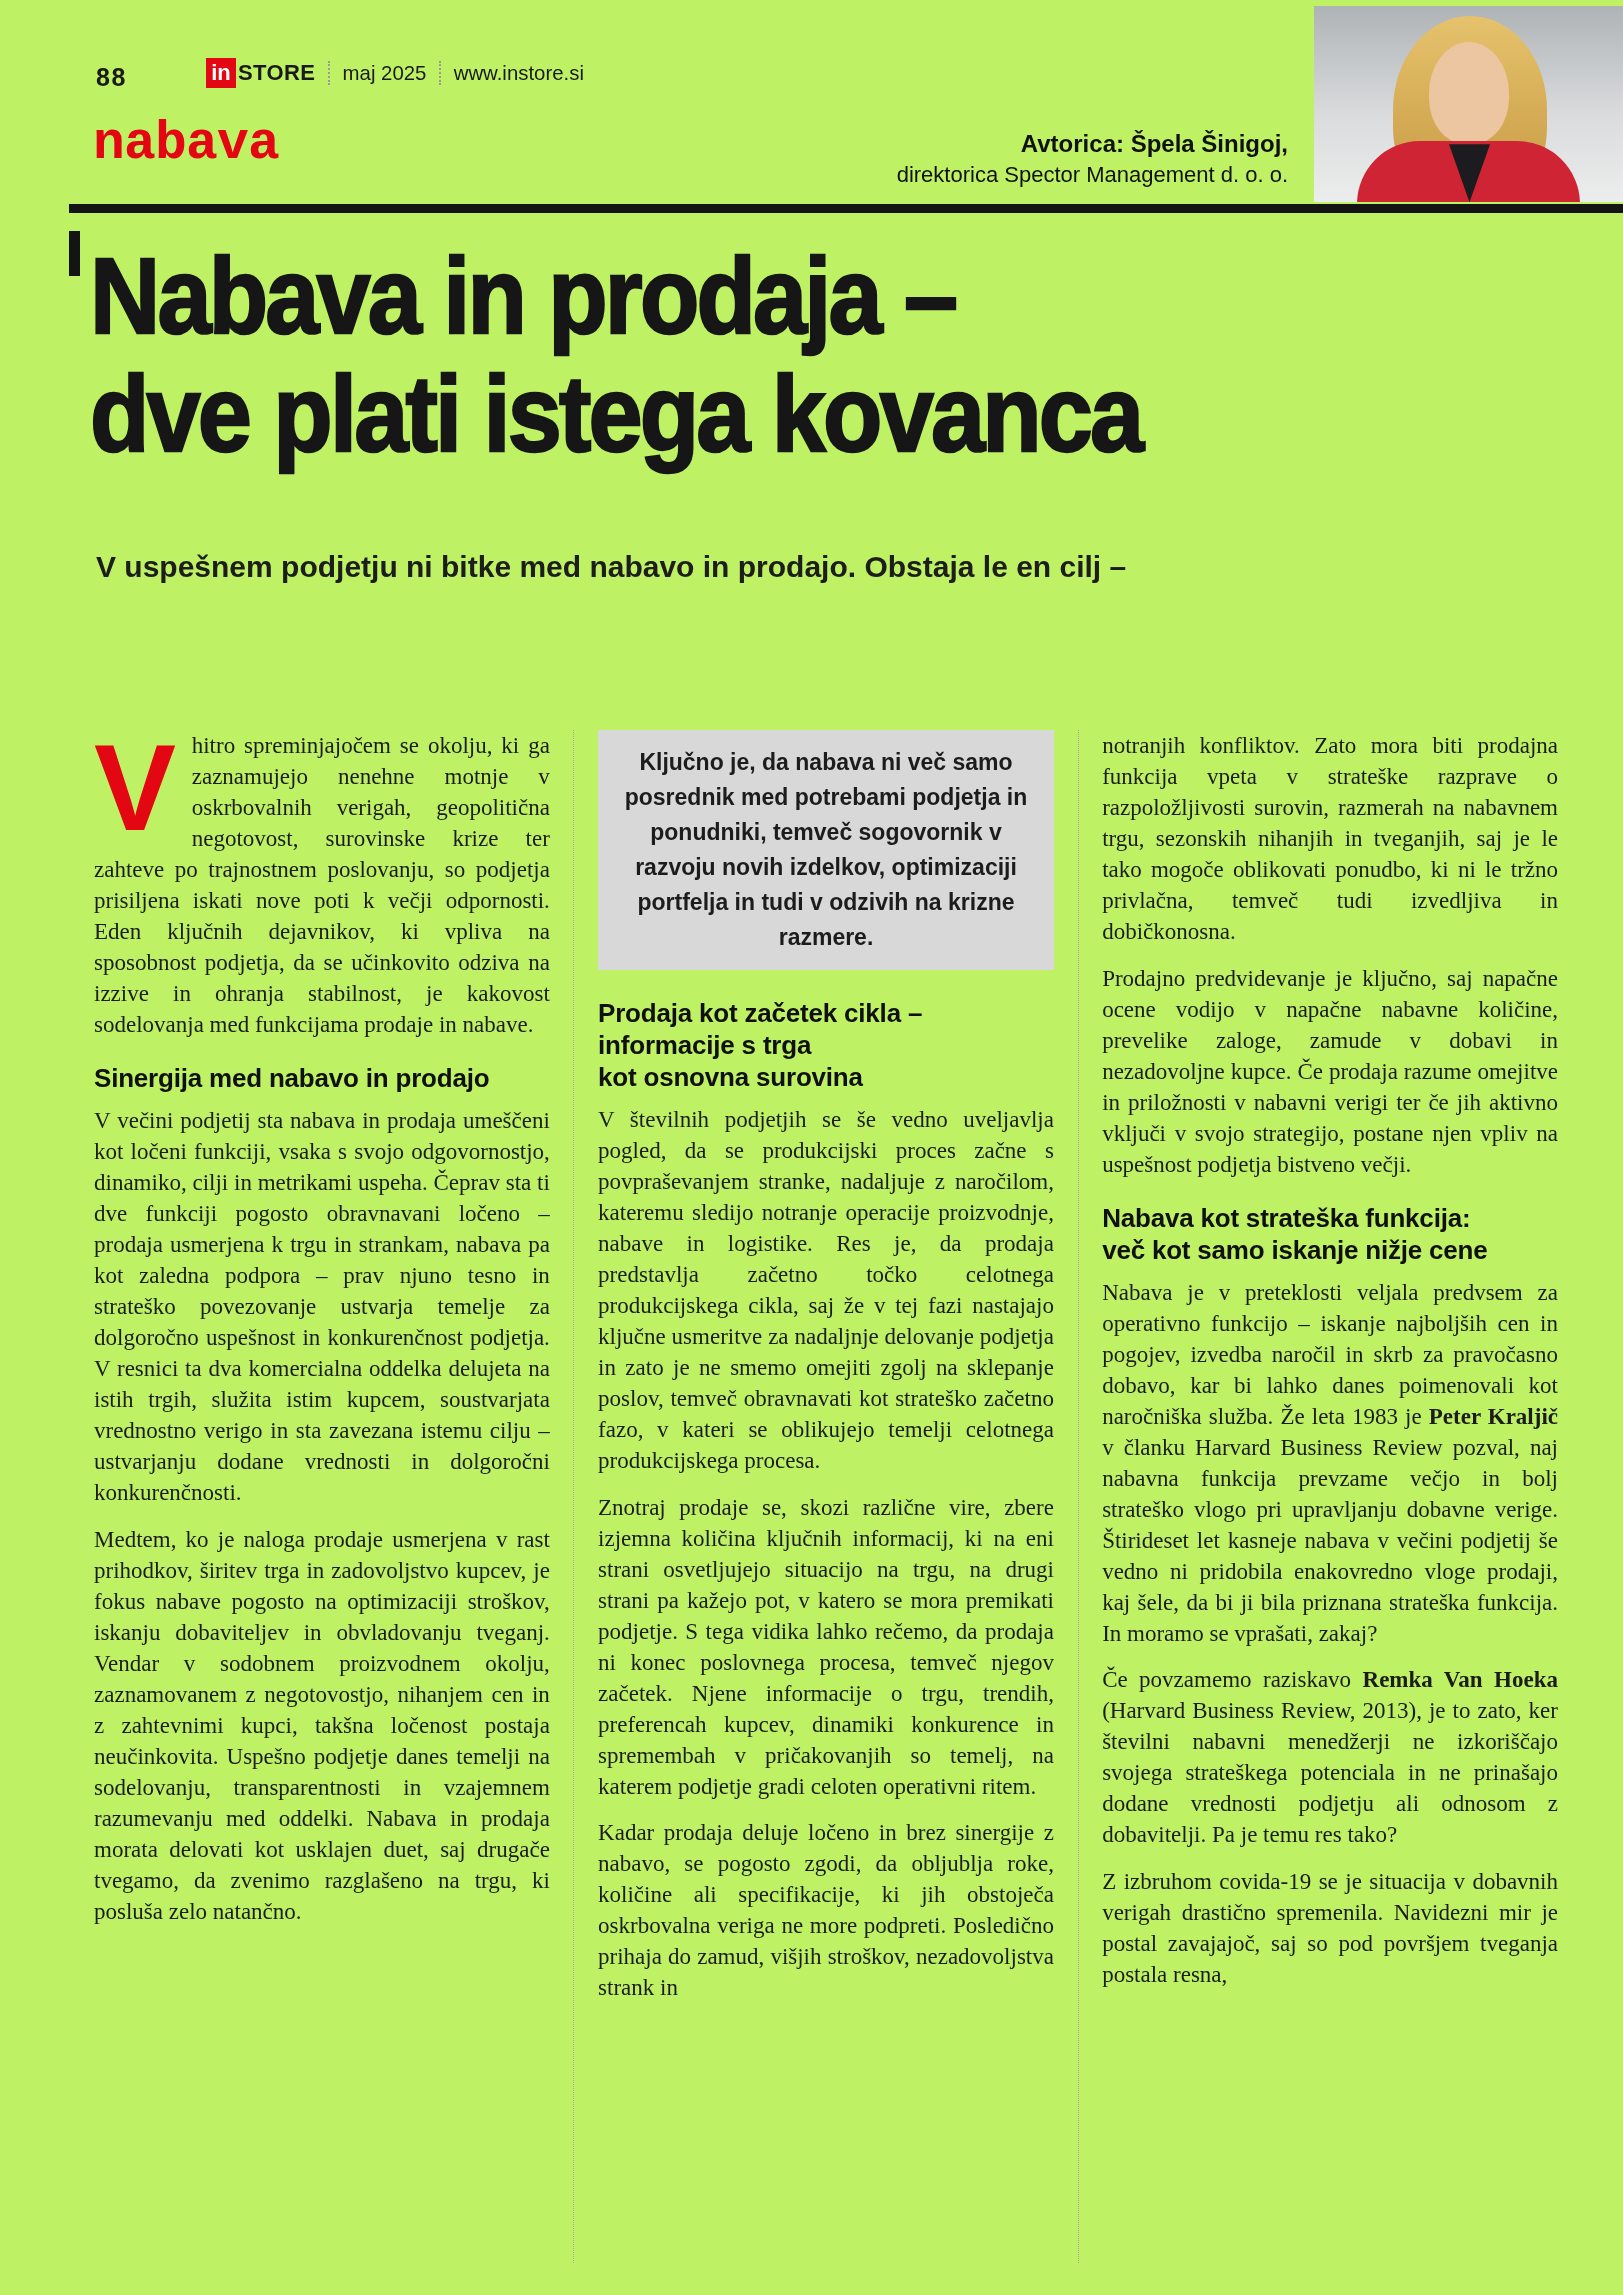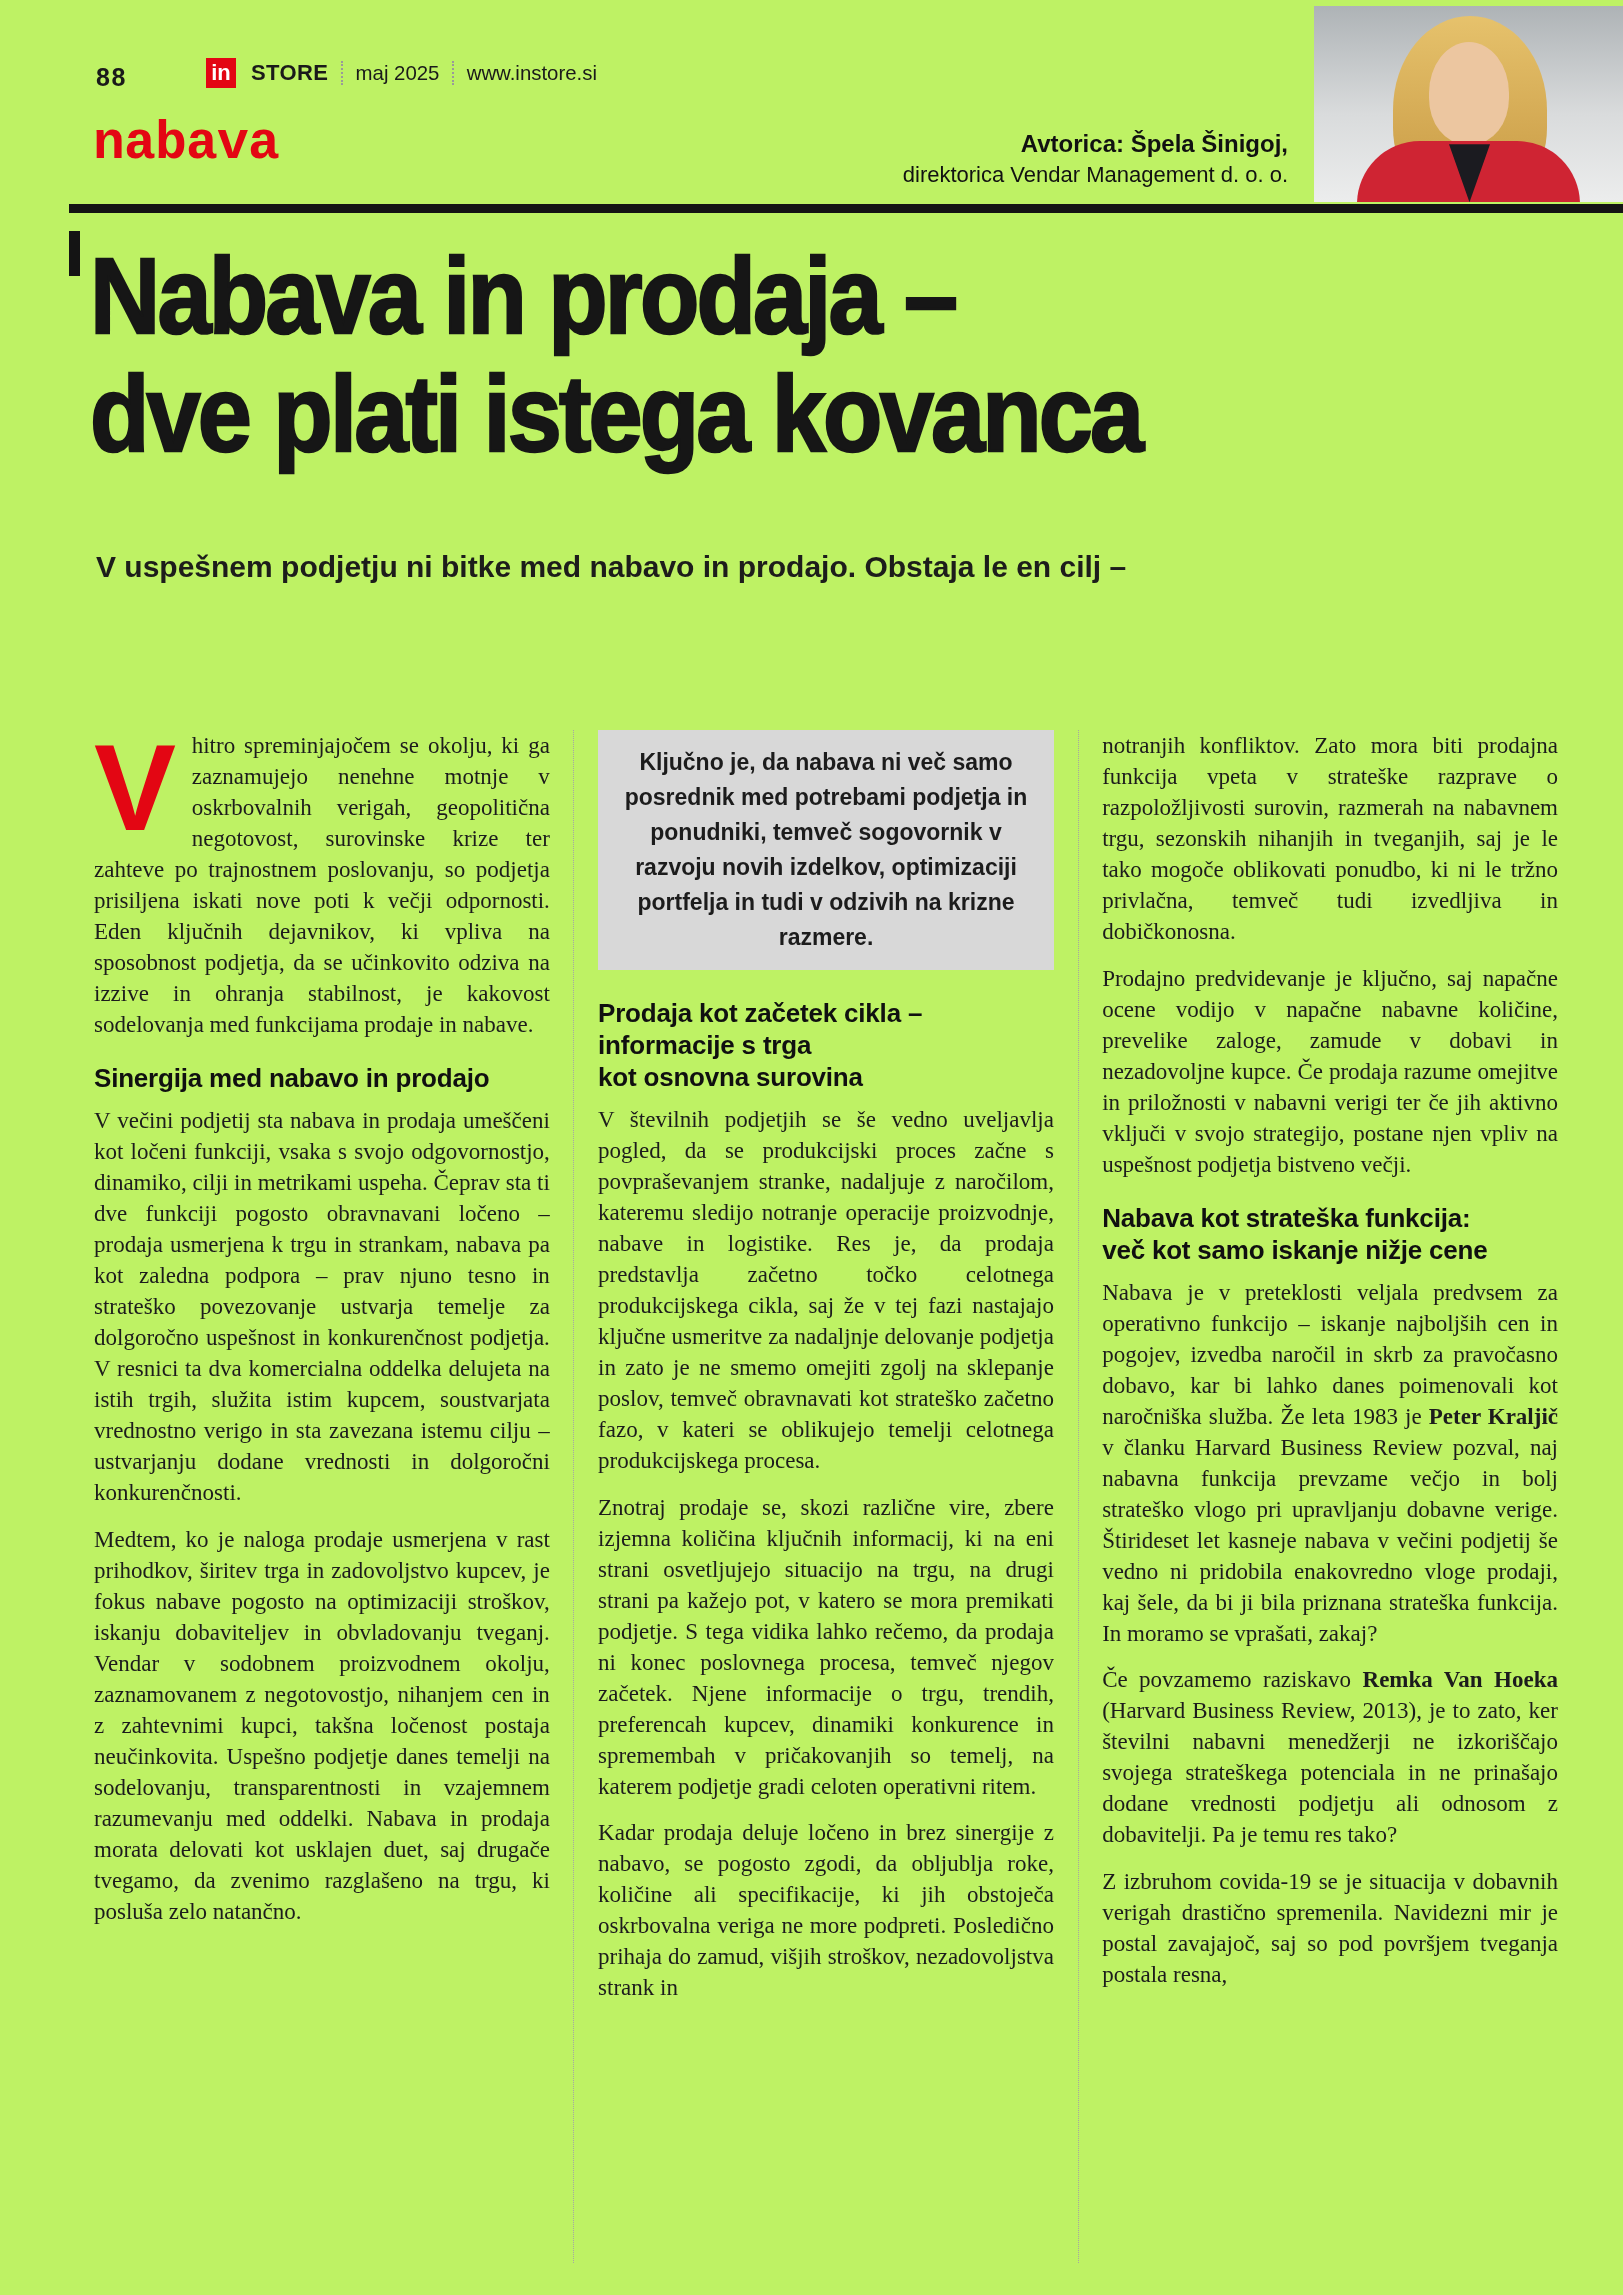--- a/index.html
+++ b/index.html
@@ -11,21 +11,21 @@
 
   
   .page-num { position:absolute; left:96px; top:63px;
     font-family:"Liberation Sans", sans-serif; font-weight:bold; font-size:25px;
     letter-spacing:1.6px; color:#1a1a1a; }
   .logo-strip { position:absolute; left:206px; top:58px; display:flex; align-items:center;
     font-family:"Liberation Sans", sans-serif; color:#1a1a1a; }
   .logo-square { width:30px; height:30px; background:#e30613; color:#ffffff;
     display:flex; align-items:center; justify-content:center;
     font-weight:bold; font-size:22px; }
-  .logo-word { font-weight:bold; font-size:22px; margin-left:15px; letter-spacing:0.4px; }
+  .logo-word { font-weight:bold; font-size:22px; margin-left:2px; letter-spacing:0.4px; }
   .hsep { height:23.6px; border-left:2.4px dotted #9a9a9a; margin:0 12.6px; }
   .issue, .website { font-size:20.4px; }
 
   .section-title { position:absolute; left:93px; top:114px;
     font-family:Liberation Mono, monospace; font-weight:bold; font-size:53px;
     letter-spacing:-0.8px; color:#e30613; }
 
   .author-block { position:absolute; right:335px; top:130px; text-align:right;
     font-family:"Liberation Sans", sans-serif; color:#111111; }
   .author-name { font-weight:bold; font-size:24px; }
@@ -94,21 +94,21 @@
     <span class="hsep"></span>
     <span class="issue">maj 2025</span>
     <span class="hsep"></span>
     <span class="website">www.instore.si</span>
   </div>
 
   <div class="section-title">nabava</div>
 
   <div class="author-block">
     <div class="author-name">Avtorica: Špela Šinigoj,</div>
-    <div class="author-role">direktorica Vendar Management d. o. o.</div>
+    <div class="author-role">direktorica Spector Management d. o. o.</div>
   </div>
 
   <div class="photo">
     <div class="ph-hair"></div>
     <div class="ph-face"></div>
     <div class="ph-jacket"></div>
     <div class="ph-shirt"></div>
   </div>
 
   <div class="top-rule"></div>

